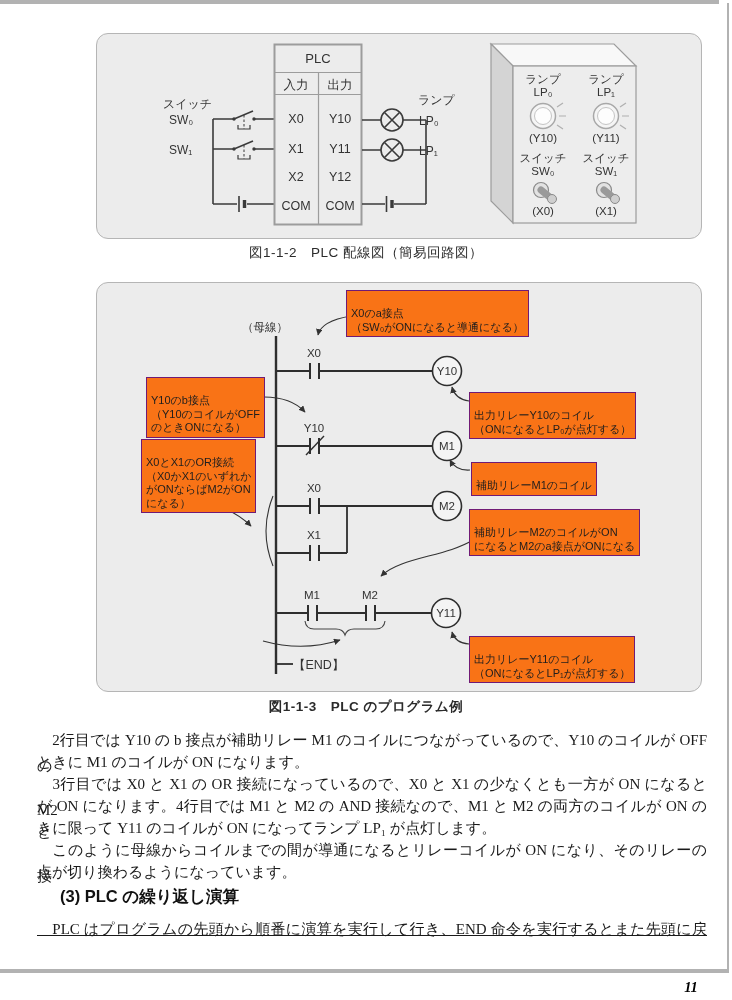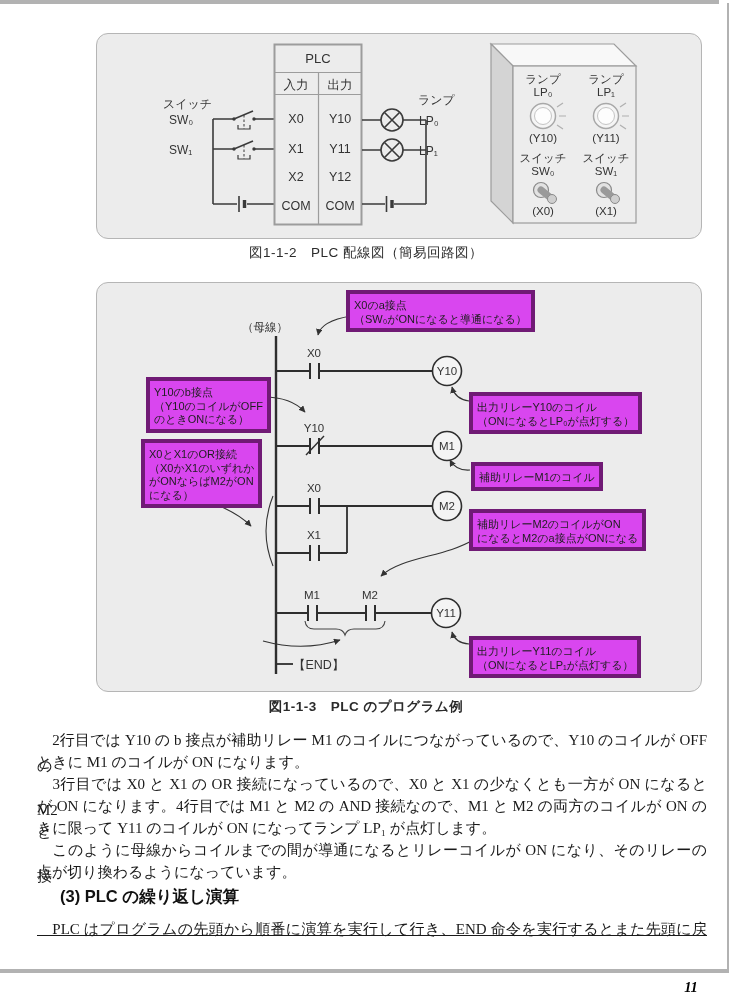--- a/index.html
+++ b/index.html
@@ -14,22 +14,22 @@
           font-size:14.5px;color:#000000;}
   .figbox{position:absolute;left:96px;background:#ececec;border:1px solid #b5b5b5;border-radius:12px;}
   #fig1{top:33px;width:604px;height:204px;}
   #fig2{top:282px;width:604px;height:408px;}
   .figsvg{position:absolute;left:0;top:0;}
   svg text{font-family:"Liberation Sans",sans-serif;fill:#333;}
   .caption{position:absolute;left:0;width:732px;text-align:center;font-size:13.5px;
            color:#2b2b2b;letter-spacing:.5px;}
   #cap1{top:244px;}
   #cap2{top:698px;font-weight:bold;}
-  .callout{position:absolute;box-sizing:border-box;background:#d946ef;border:4px solid #701a75;
-           padding:5px 4px 2px;font-size:11px;line-height:13.5px;color:#1e1e1e;white-space:pre-line;}
+  .callout{position:absolute;box-sizing:border-box;background:#f97316;border:1px solid #701a75;
+           padding:16px 4px 2px;font-size:11px;line-height:13.5px;color:#1e1e1e;white-space:pre-line;}
   .bodyline{position:absolute;left:37px;width:670px;height:22px;line-height:26px;
             font-family:"Liberation Serif",serif;font-size:15px;color:#1a1a1a;}
   .just{text-align:justify;text-align-last:justify;}
   .heading{position:absolute;left:60px;top:886px;font-size:16.5px;font-weight:600;color:#111;}
 </style>
 </head>
 <body>
 
 <div class="page">
 

